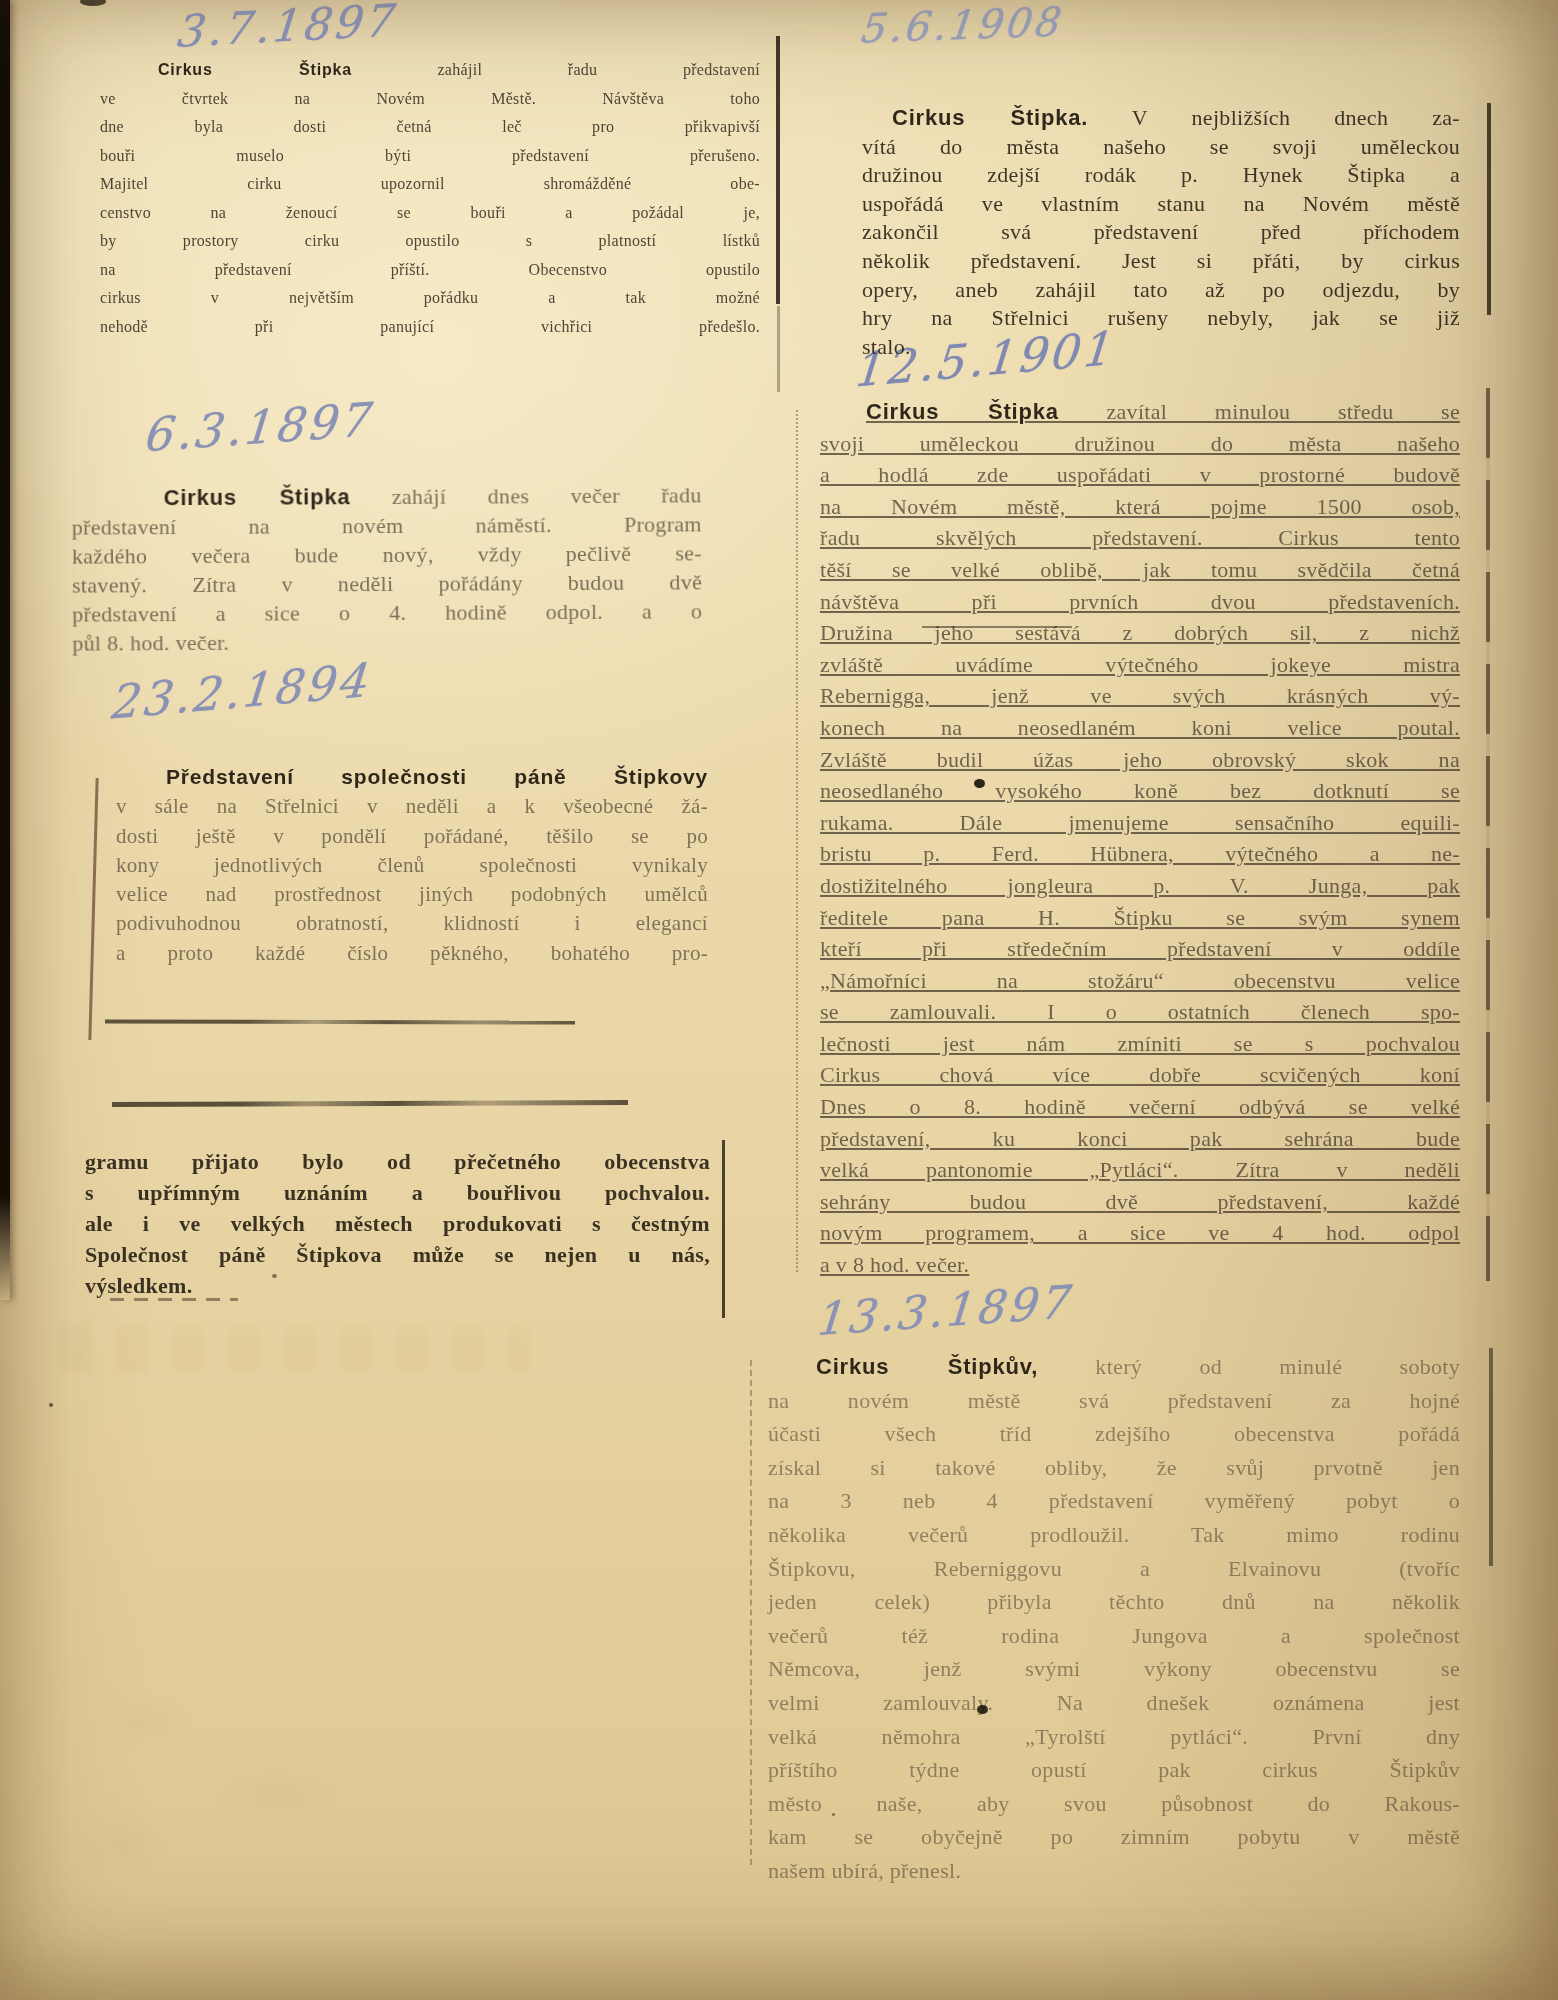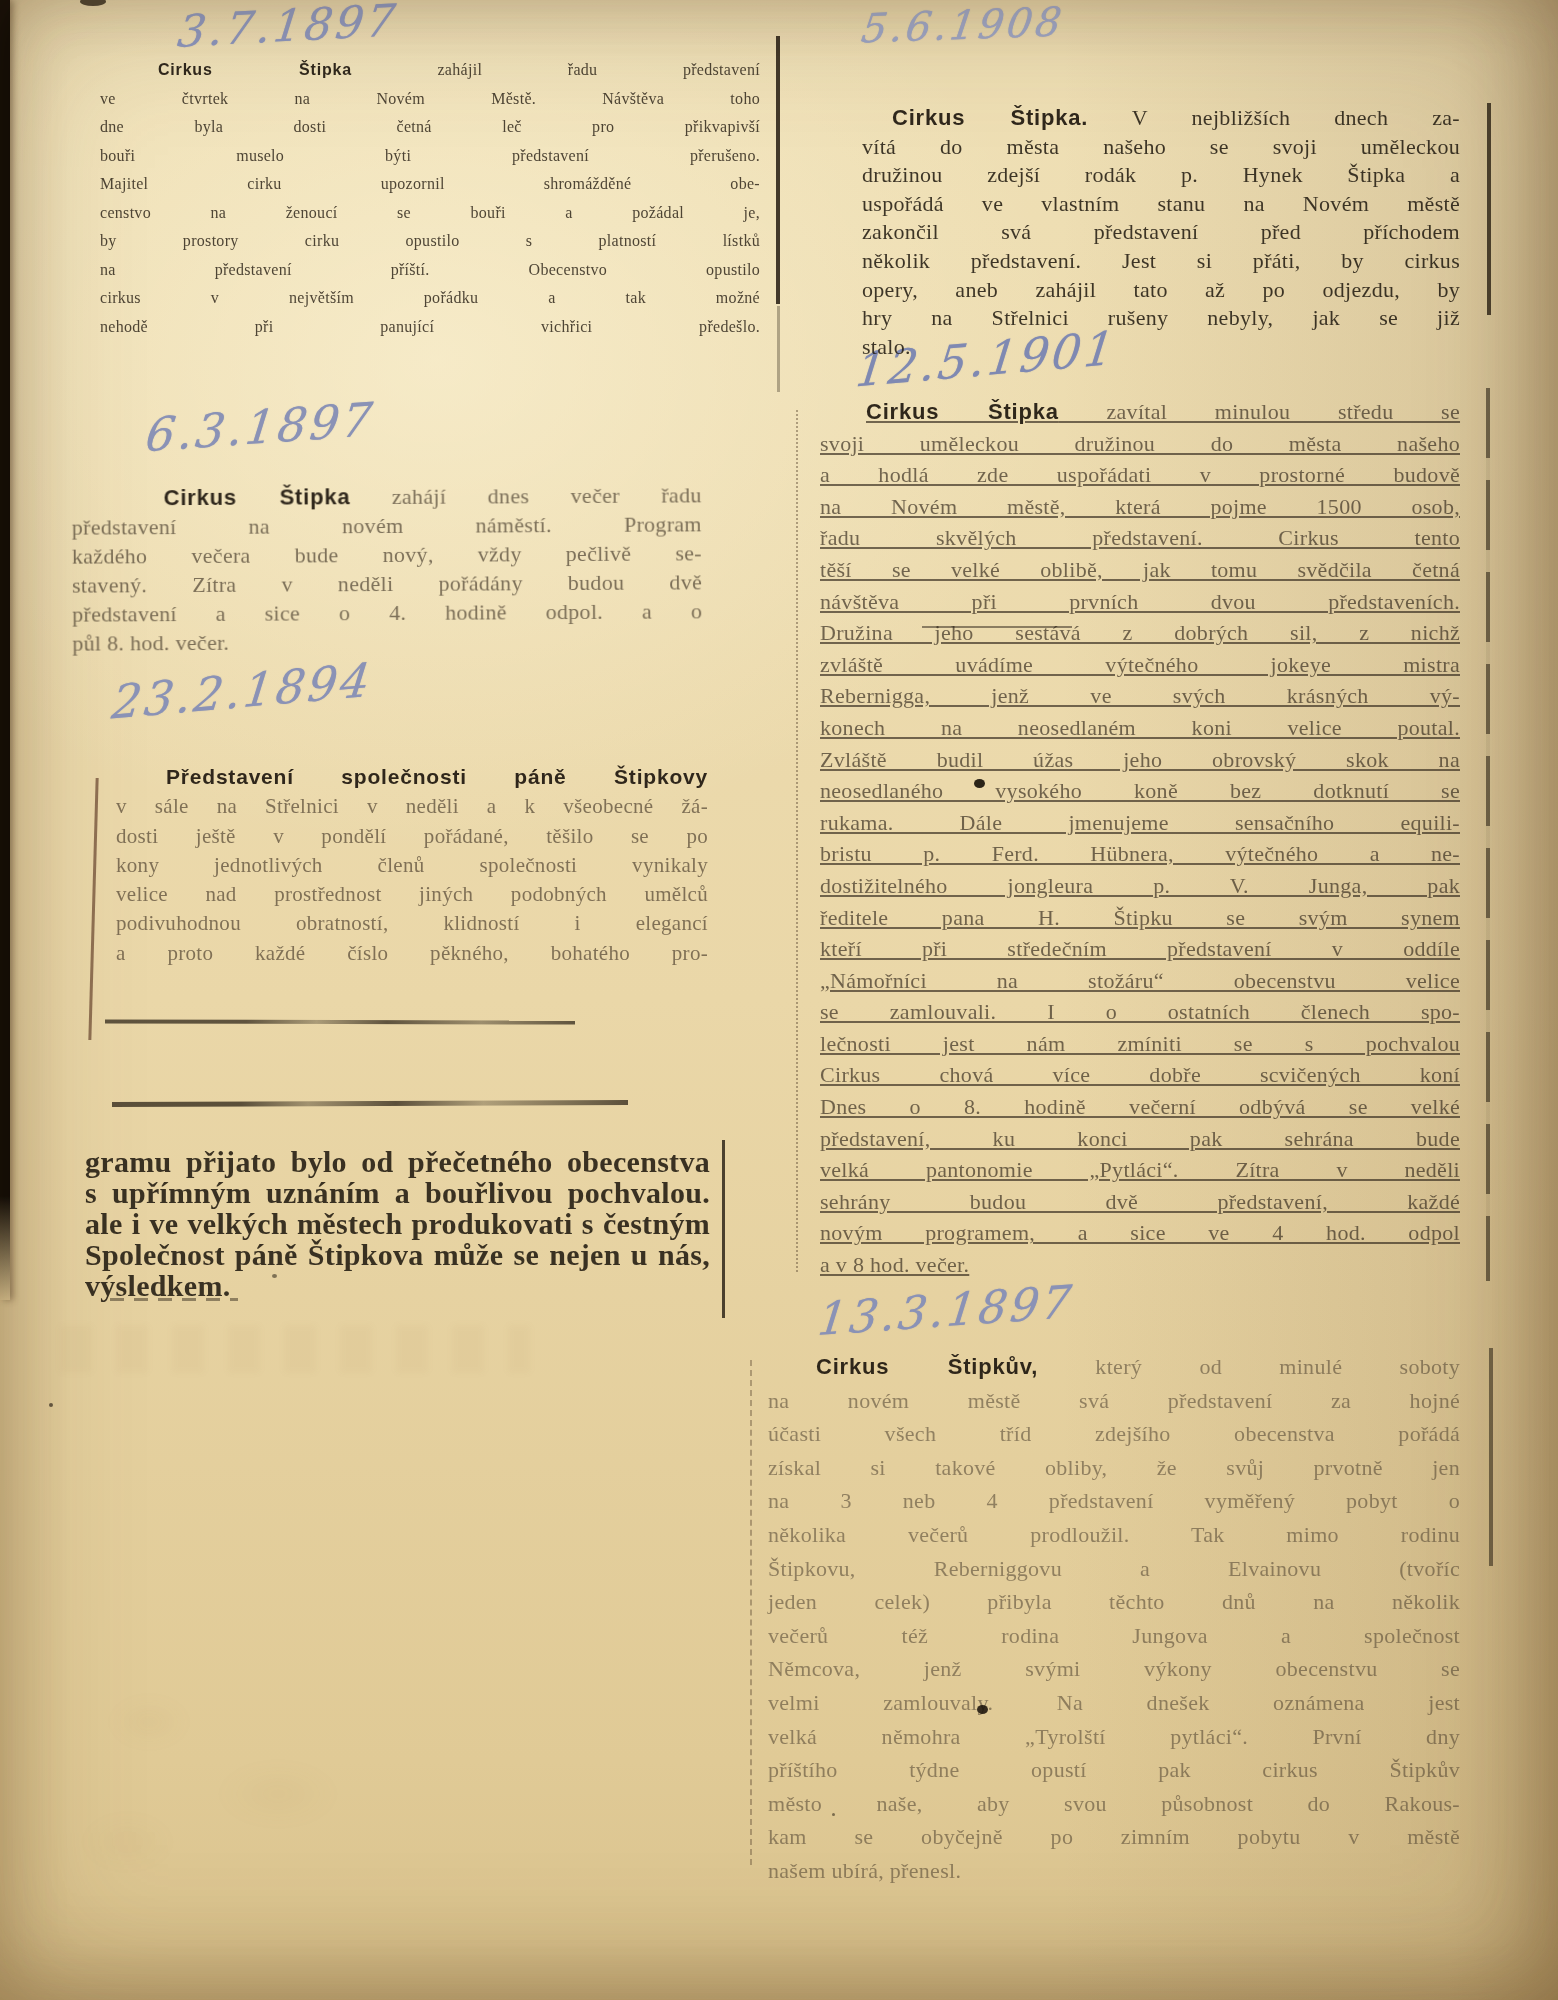--- a/index.html
+++ b/index.html
@@ -43,21 +43,21 @@
   .clip .ln.first{text-indent:var(--ind,55px);}
   .clip b{font-family:"Liberation Sans","DejaVu Sans",sans-serif;
     font-weight:700;letter-spacing:.8px;color:rgba(30,23,14,.92);}
 
   .c1{left:100px;top:56px;width:660px;font-size:16px;line-height:28.5px;--ind:58px;
       filter:blur(.3px);}
   .c2{left:72px;top:482px;width:630px;font-size:22px;line-height:29px;--ind:92px;
       color:rgba(52,41,28,.62);filter:blur(.55px);transform:rotate(-.3deg);}
   .c3{left:100px;top:762px;width:592px;font-size:21px;line-height:29.3px;--ind:50px;
       color:rgba(56,43,30,.60);filter:blur(.55px);margin-left:16px;}
-  .c4{left:85px;top:1146px;width:625px;font-size:30px;line-height:31px;--ind:0px;
+  .c4{left:85px;top:1146px;width:625px;font-size:22px;line-height:31px;--ind:0px;
       color:rgba(33,26,16,.88);font-weight:600;filter:blur(.2px);}
   .cA{left:862px;top:58px;width:598px;font-size:22px;line-height:28.6px;--ind:30px;
       color:rgba(34,27,17,.87);filter:blur(.2px);margin-top:46px;}
   .cB{left:820px;top:396px;width:640px;font-size:22px;line-height:31.6px;--ind:46px;
       color:rgba(48,38,26,.66);filter:blur(.45px);text-decoration:underline;}
   .cC{left:768px;top:1350px;width:692px;font-size:22px;line-height:33.6px;--ind:48px;
       color:rgba(62,50,36,.50);filter:blur(.7px);}
 
   
   .rule{position:absolute;background:#241b10;}

